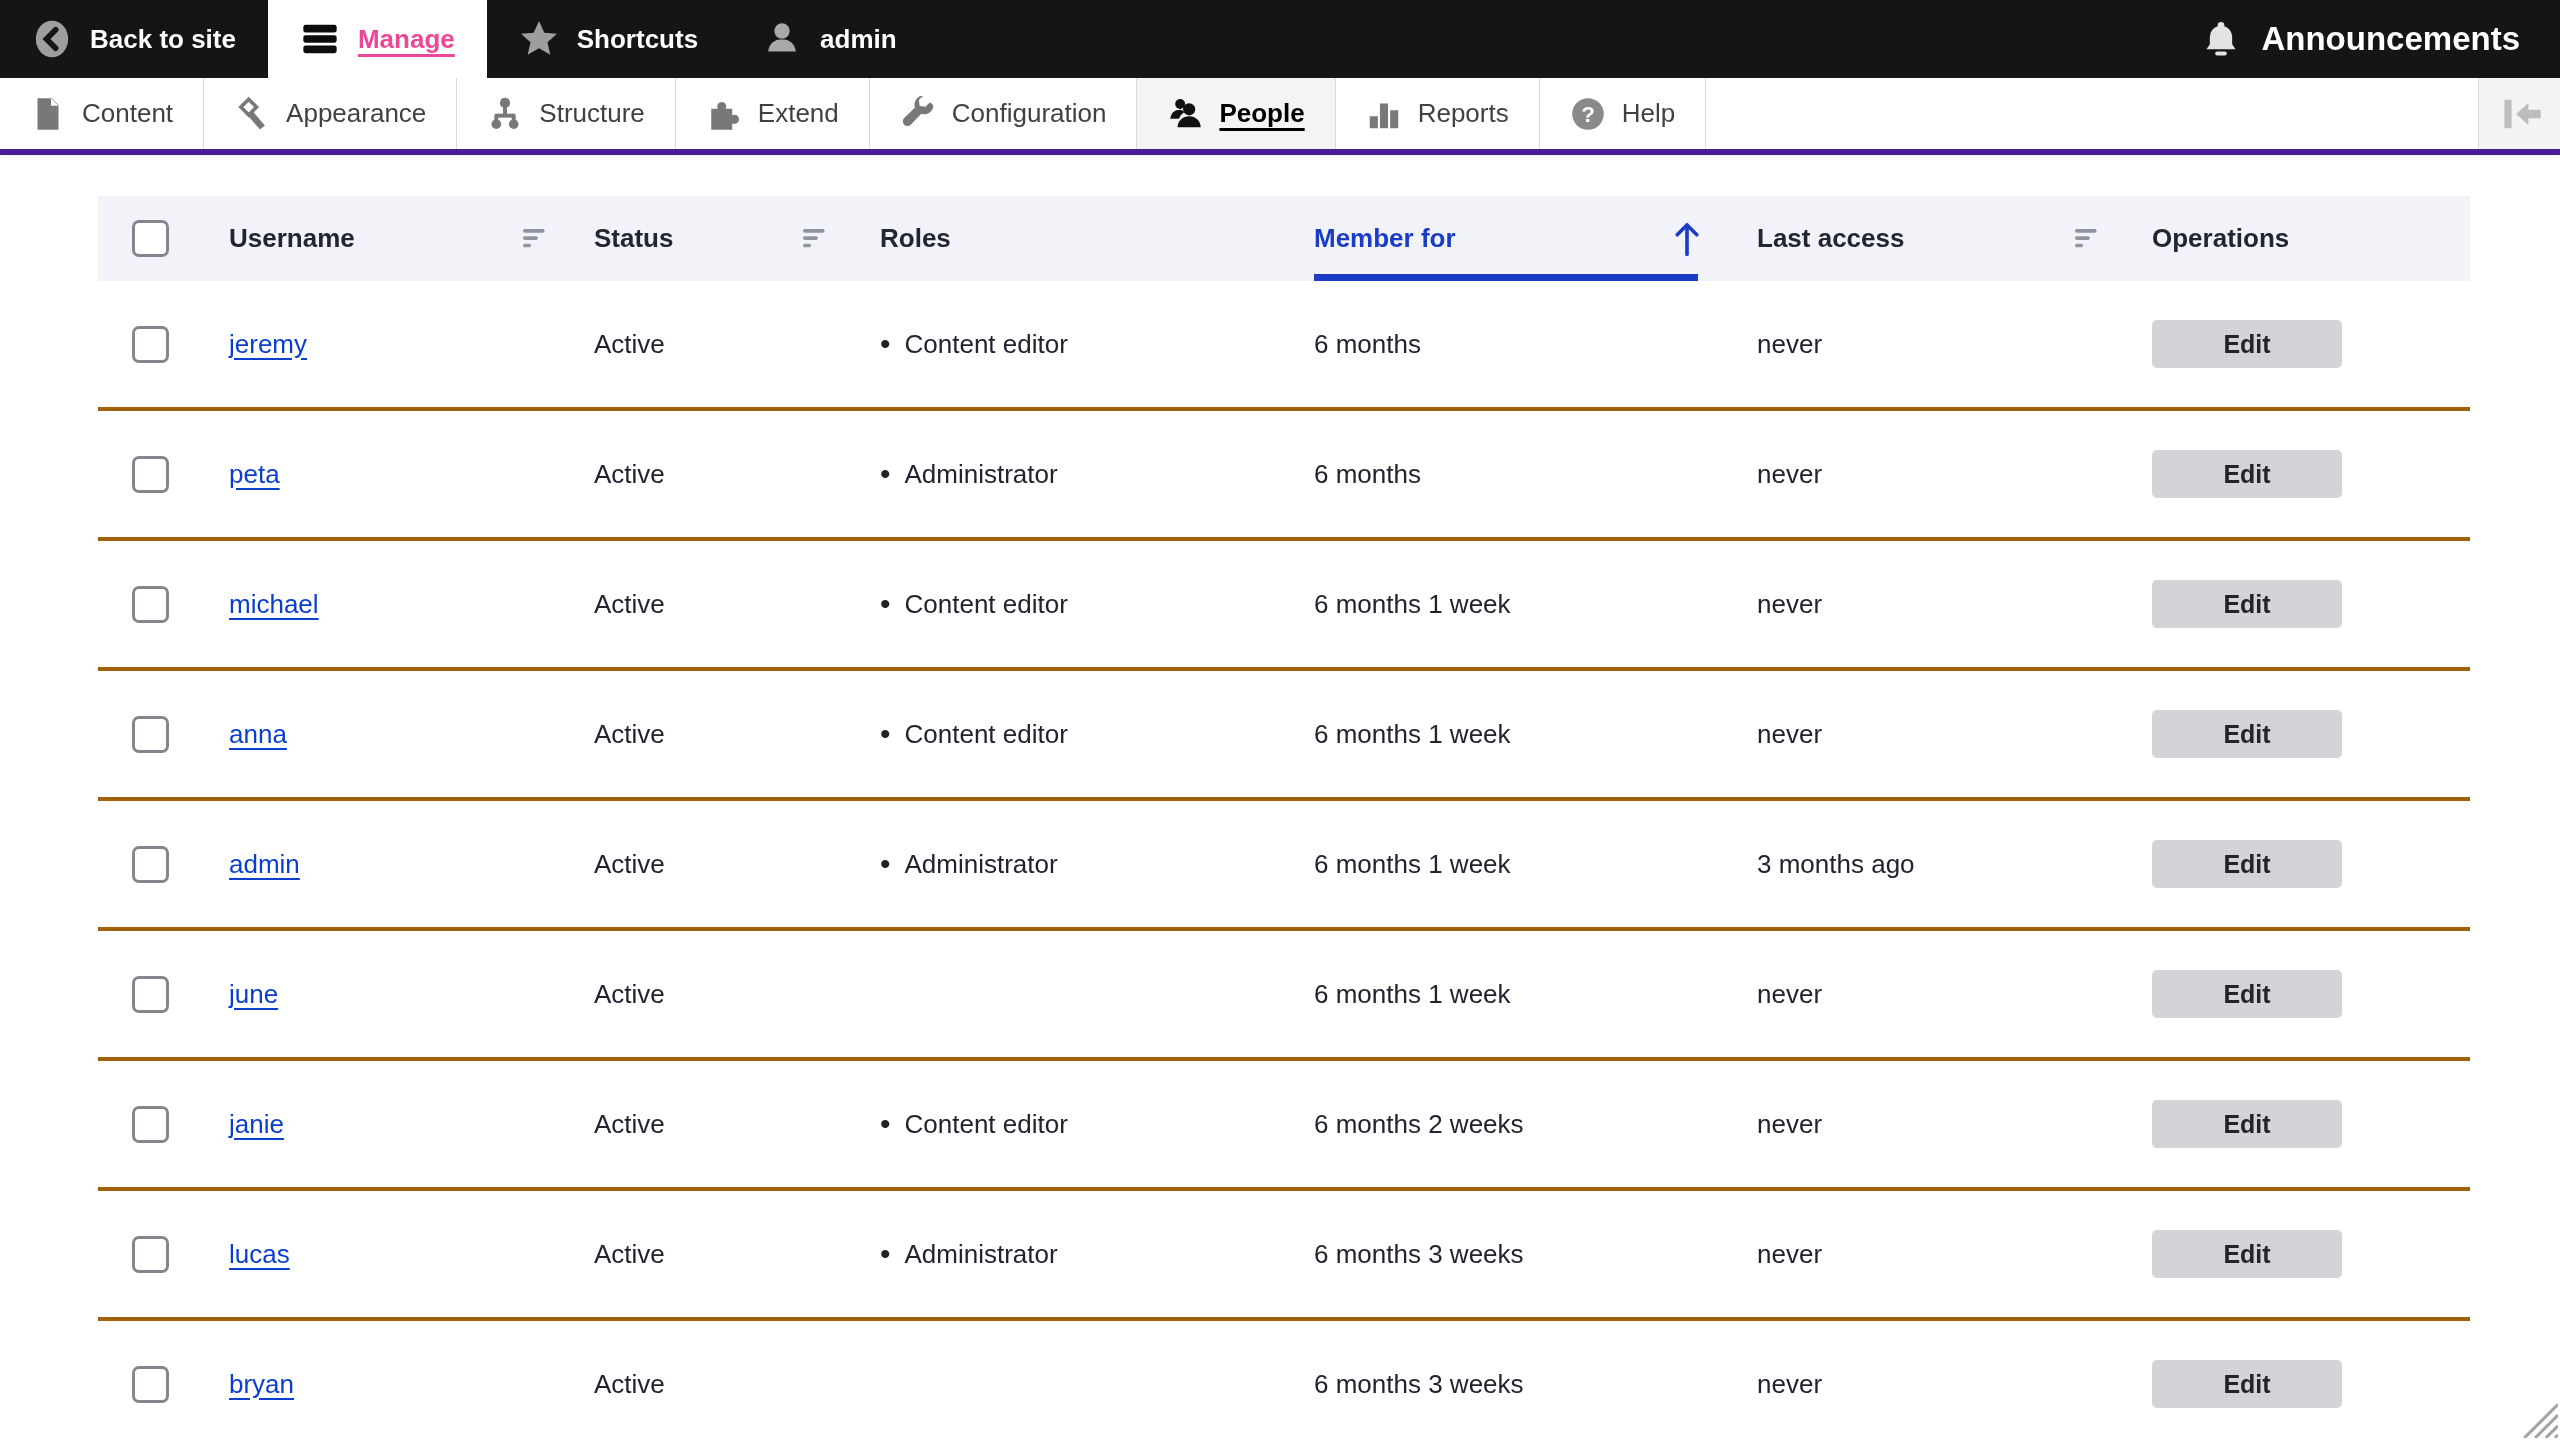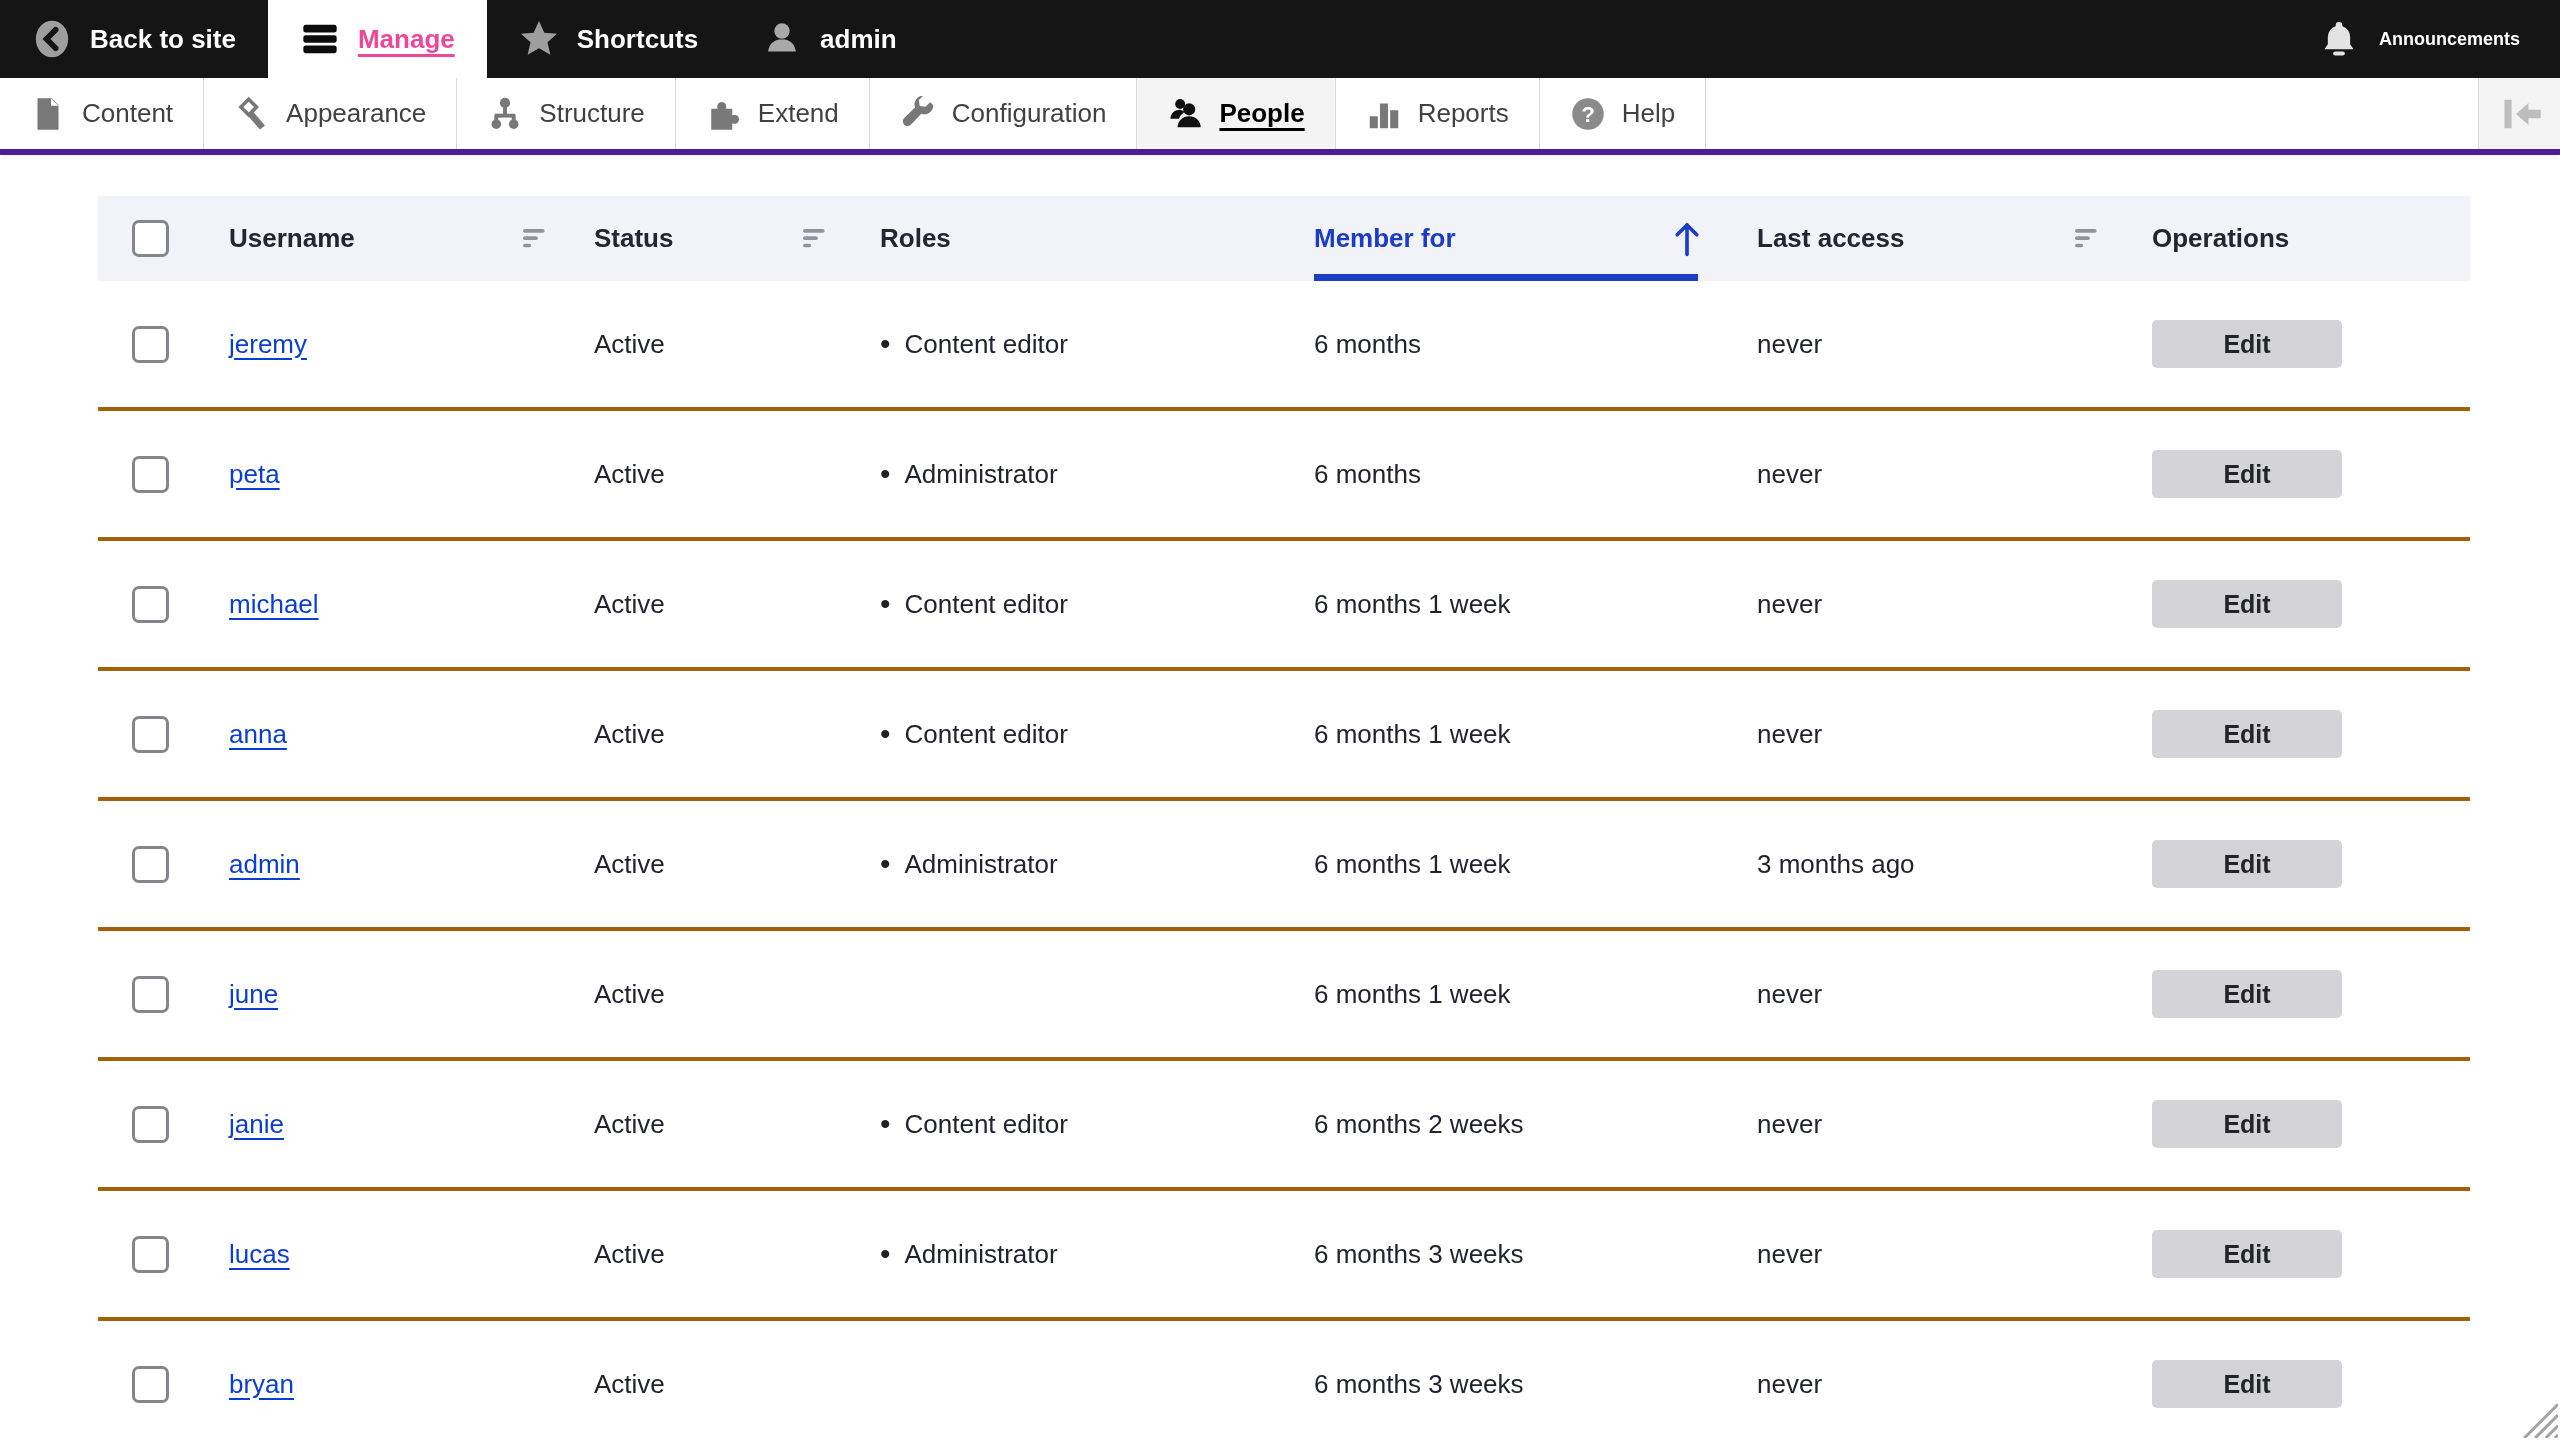--- a/index.html
+++ b/index.html
@@ -17,21 +17,21 @@
     height: 78px; background: #151515;
   }
   .tb-item {
     display: flex; align-items: center; gap: 18px;
     padding: 0 32px; font-size: 26px; font-weight: 700; color: #fff;
     cursor: default; white-space: nowrap; text-align: right;
   }
   .tb-item.active { background: #fff; color: #ec4899; }
   .tb-item.active .tb-label { text-decoration: underline; text-underline-offset: 6px; text-decoration-thickness: 3px; }
   .tb-spacer { flex: 1; }
-  .tb-right { display: flex; align-items: center; gap: 20px; padding: 0 40px; color: #fff; font-size: 18px; font-weight: 700; }
+  .tb-right { display: flex; align-items: center; gap: 20px; padding: 0 40px; color: #fff; font-size: 33px; font-weight: 700; }
   .tb-icon { width: 40px; height: 40px; flex: 0 0 auto; }
   .tb-icon svg { width: 100%; height: 100%; display: block; }
 
   
   .tabbar {
     display: flex; align-items: stretch;
     height: 77px; background: #fff;
     border-bottom: 6px solid #4c1d95;
     box-shadow: 0 3px 4px rgba(0,0,0,0.05);
     position: relative;

